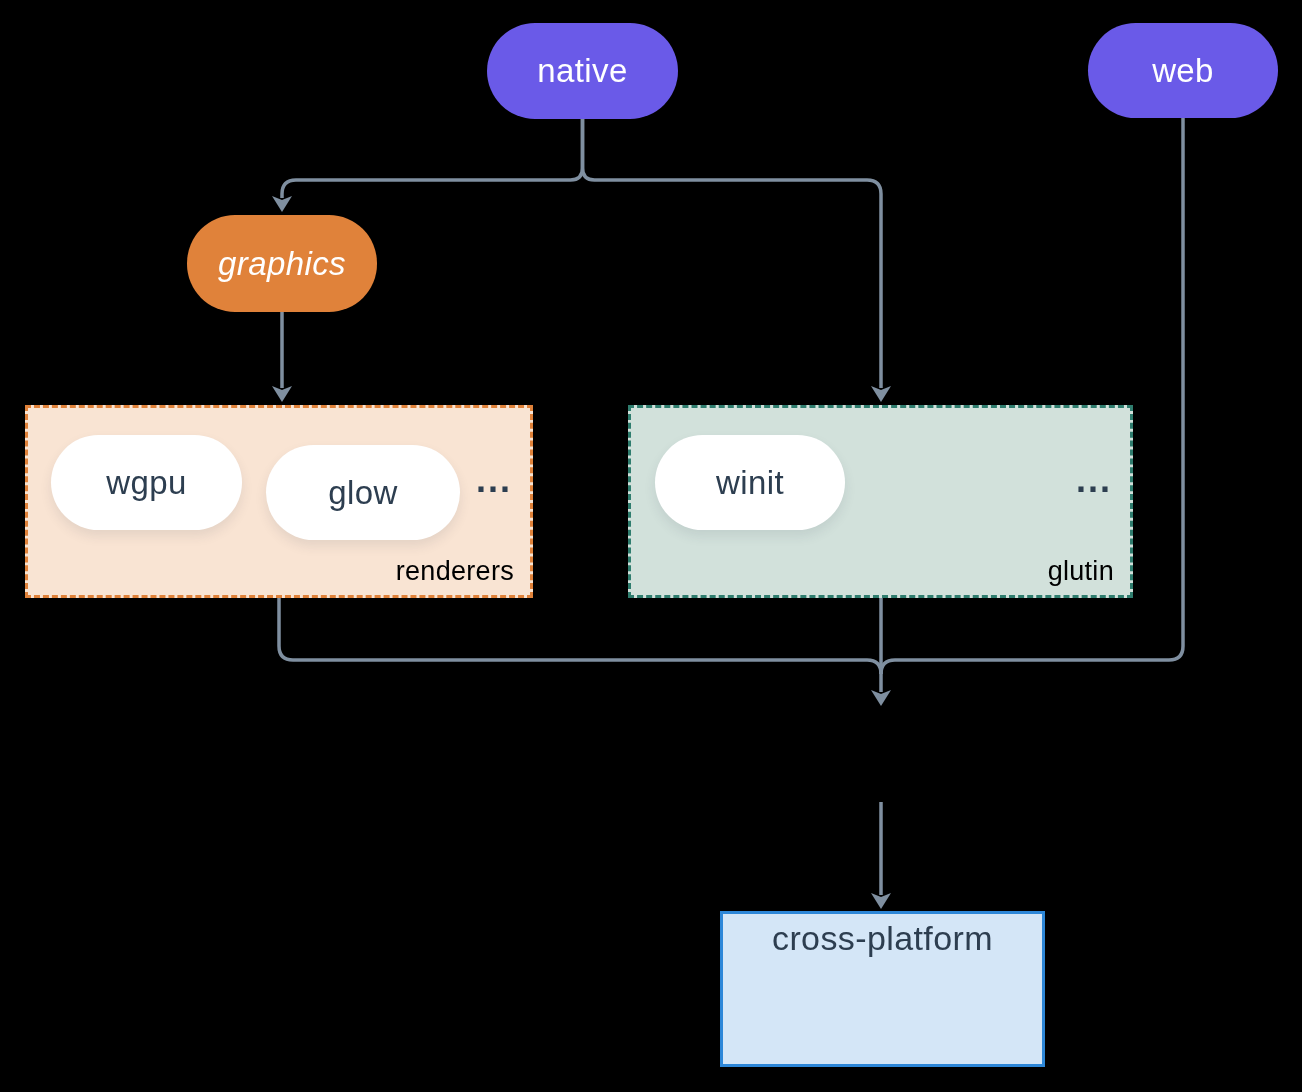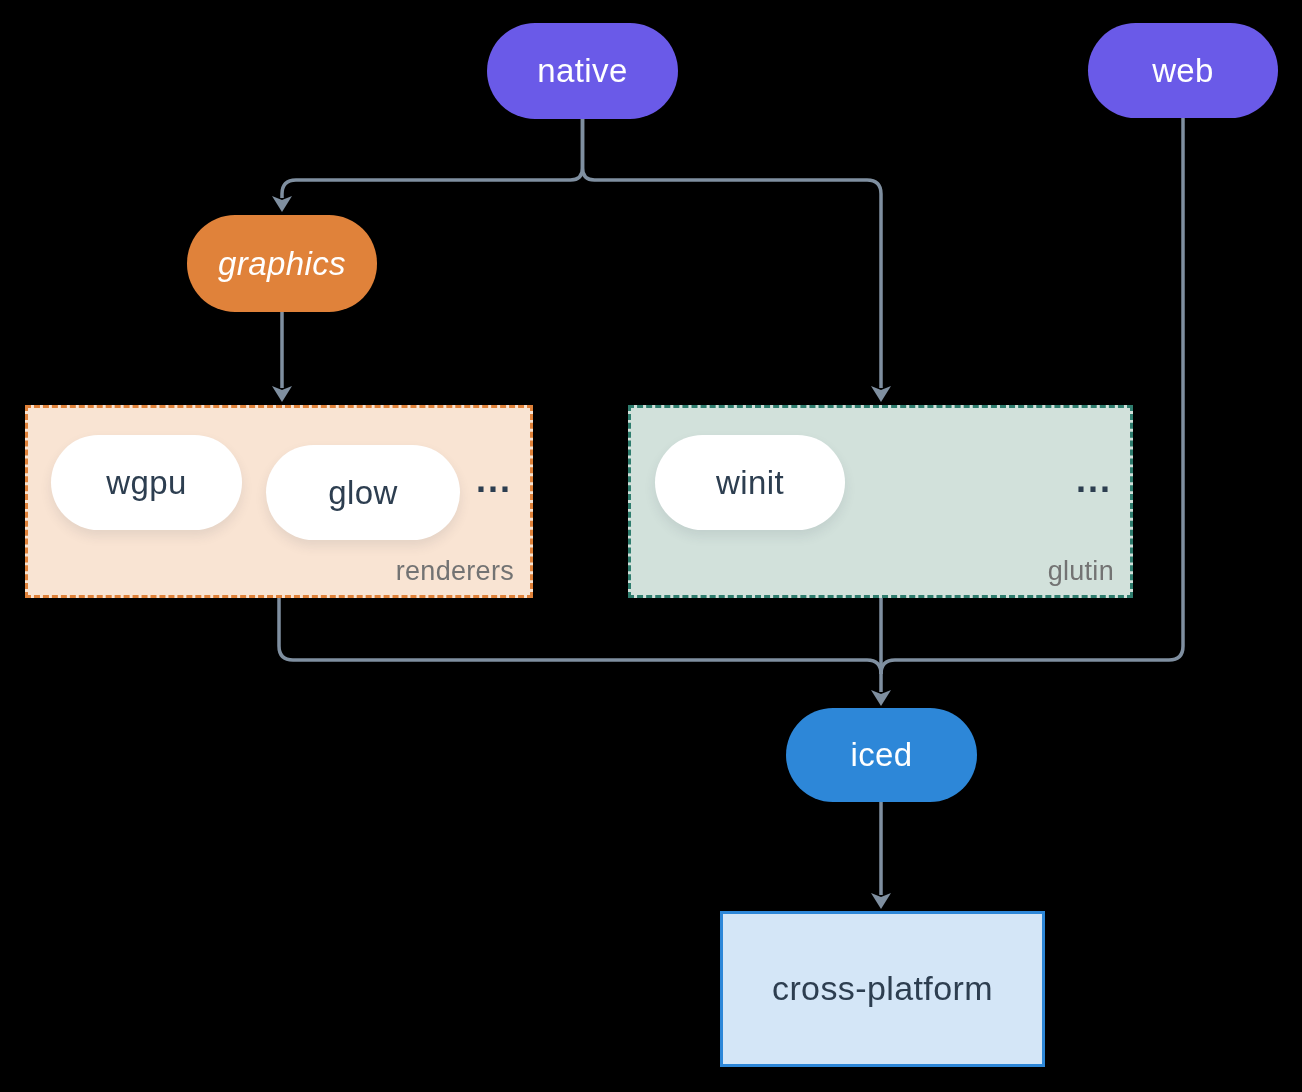--- a/index.html
+++ b/index.html
@@ -23,32 +23,32 @@
     background:#ffffff; color:#2D3E50;
     box-shadow:0 6px 12px rgba(45,62,80,0.10);
     text-align:right;
   }
 
   .group-box { position:absolute; box-sizing:border-box; }
   .group-box.renderers { background:#F9E4D3; border:3px dashed #E0823A; }
   .group-box.shells    { background:#D2E1DB; border:3px dashed #2F7D6E; }
   .group-label {
     position:absolute; right:16px; bottom:8px;
-    font-size:27px; color:#737373; letter-spacing:0.3px;
+    font-size:27px; color:#000000; letter-spacing:0.3px;
   }
   .dots {
     position:absolute; right:18px; top:24px; height:95px;
     display:flex; align-items:center;
     font-size:36px; font-weight:700; color:#2D3E50; letter-spacing:2px;
   }
 
   .app-box {
     position:absolute; box-sizing:border-box;
     background:#D4E6F7; border:3px solid #2D87D8;
-    display:flex; flex-direction:column; align-items:center; justify-content:center;
+    display:flex; flex-direction:column; align-items:center; 
     color:#2D3E50; font-size:34px; line-height:1.45; letter-spacing:0.4px;
   }
 </style>
 </head>
 <body>
 
 <div class="canvas">
 
   <svg class="edges" width="1302" height="1092" viewBox="0 0 1302 1092">
 
@@ -96,21 +96,18 @@
   </div>
 
   <div class="group-box shells" style="left:628px; top:405px; width:505px; height:193px;">
     <div class="pill white" style="left:24px; top:27px; width:190px; height:95px;">
       <span>winit</span>
     </div>
     <div class="dots">...</div>
     <div class="group-label">glutin</div>
   </div>
 
-  <div class="pill blue" style="left:786px; top:708px; width:191px; height:94px;">
-    <span>iced</span>
-  </div>
 
   <div class="app-box" style="left:720px; top:911px; width:325px; height:156px;">
     <span>cross-platform</span>
   </div>
 
 </div>
 
 </body></html>

